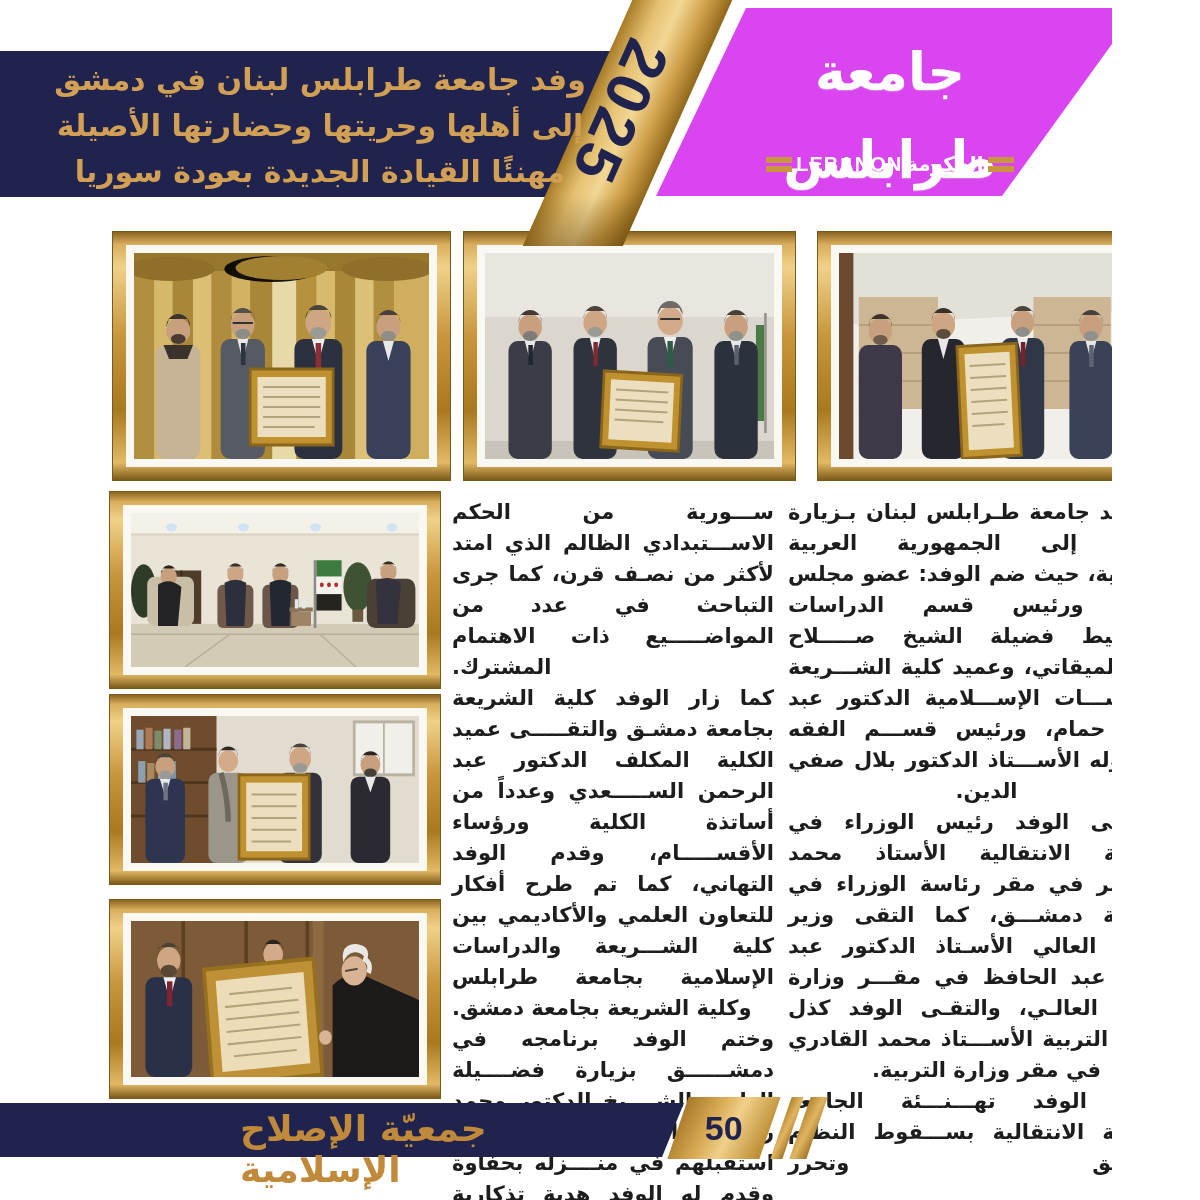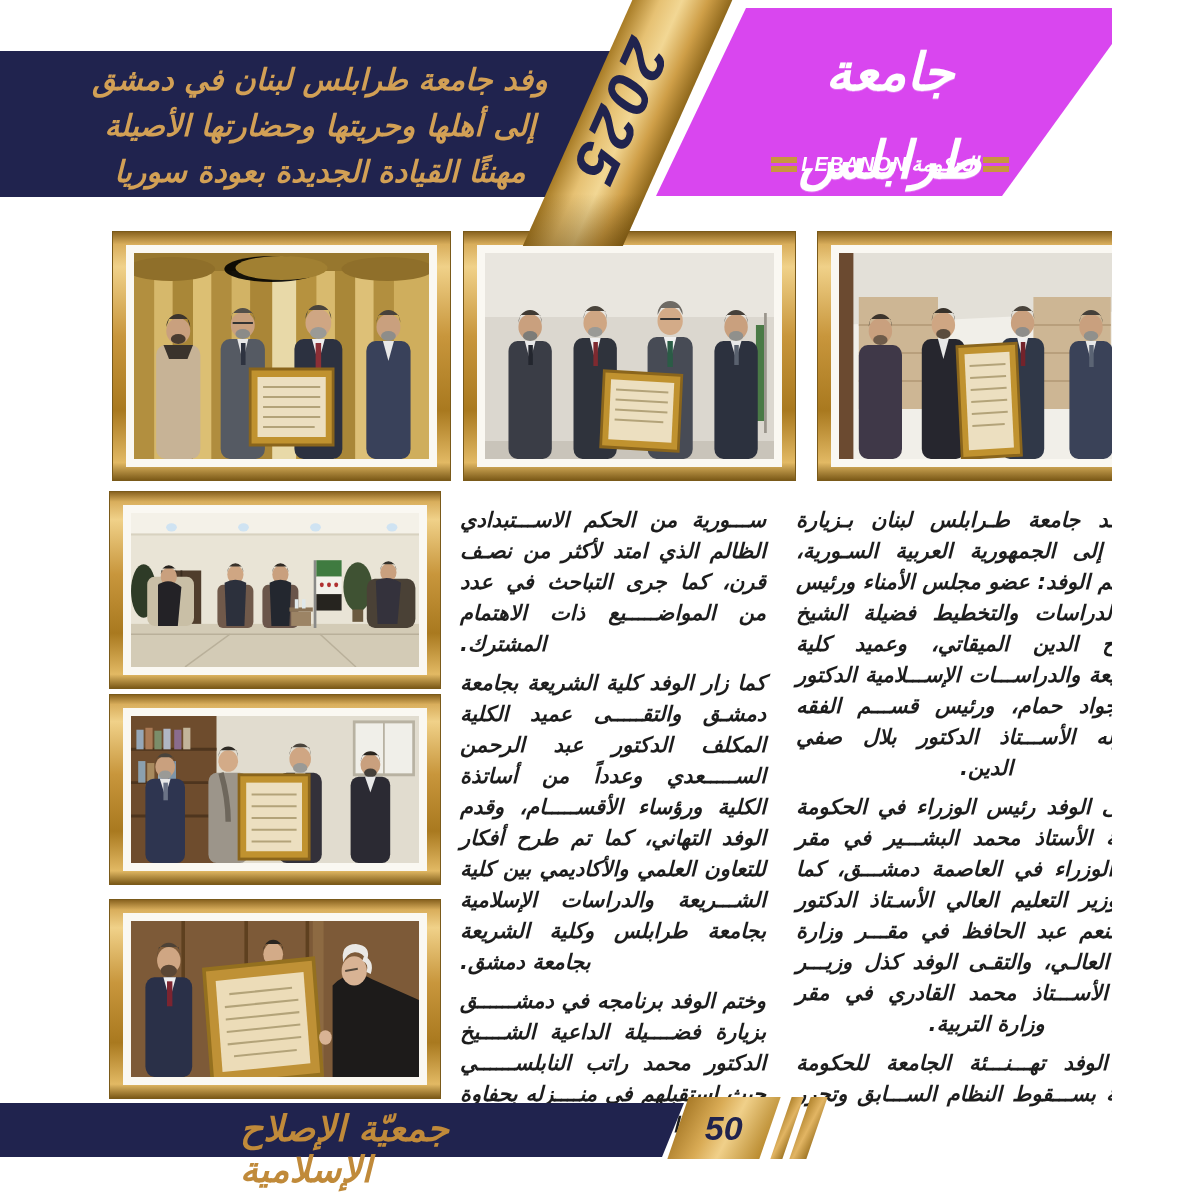--- a/index.html
+++ b/index.html
@@ -1,17 +1,17 @@
 <!DOCTYPE html>
 <html lang="ar"><head>
 <meta charset="utf-8">
 <style>
   html,body{margin:0;padding:0;background:#fff;}
   .page{position:relative;width:1112px;height:1200px;background:#fff;overflow:hidden;
-        font-family:"DejaVu Sans",sans-serif;font-style:italic;}
+        font-family:"DejaVu Sans",sans-serif;}
   
   .hdr-band{position:absolute;left:0;top:51px;width:640px;height:146px;background:#20234e;}
   .hdr-title{position:absolute;left:30px;top:57px;width:580px;text-align:center;direction:rtl;
              color:#d2a055;font-size:30px;font-weight:bold;line-height:46px;z-index:3;}
   .logo-panel{position:absolute;left:640px;top:8px;width:500px;height:188px;background:#d946ef;
               clip-path:polygon(106px 0,498px 0,362px 188px,16px 188px);z-index:1;}
   .logo-inner{position:absolute;left:90px;top:0;width:320px;height:188px;text-align:center;color:#fff;}
   .logo-callig{position:absolute;left:0;top:20px;width:320px;font-size:52px;font-weight:bold;
                direction:rtl;line-height:88px;text-shadow:0 1px 0 rgba(255,255,255,.25);}
   .logo-en{position:absolute;left:0;top:108px;width:320px;font-family:"Liberation Sans",sans-serif;
@@ -30,21 +30,21 @@
         letter-spacing:3px;color:#20234e;transform:rotate(114deg);}
   
   .frame{position:absolute;box-sizing:border-box;padding:13px;
          background:linear-gradient(180deg,#8a6420 0%,#d9ae5c 5%,#f0d189 14%,#c8963c 42%,#a9791f 72%,#e2b964 93%,#7c5a18 100%);
          box-shadow:0 0 0 1px #7a5a1a;}
   .mat{width:100%;height:100%;background:#faf8f2;box-sizing:border-box;padding:8px;}
   .mat svg{display:block;width:100%;height:100%;}
   
   .col{position:absolute;direction:rtl;text-align:justify;color:#1d1d1d;font-weight:bold;
        font-size:21px;line-height:31px;}
-  .col p{margin:8px;text-align:justify;}
+  .col p{margin:0;text-align:justify;}
   .col-right p{text-align-last:center;}
   .col-right p.cont{text-align-last:justify;}
   .col-mid p{text-align-last:left;}
   
   .ftr-band{position:absolute;left:0;top:1103px;width:684px;height:54px;background:#20234e;
             clip-path:polygon(0 0,100% 0,calc(100% - 22px) 100%,0 100%);}
   .ftr-org{position:absolute;left:240px;top:1108px;width:340px;text-align:left;direction:rtl;
            color:#c08a3a;font-size:36px;font-weight:bold;z-index:2;}
   .pageno-block{position:absolute;left:678px;top:1097px;width:92px;height:62px;transform:skewX(-19deg);
            background:linear-gradient(100deg,#a87a28 0%,#d9ab55 35%,#f0d08a 58%,#b98a2e 100%);

